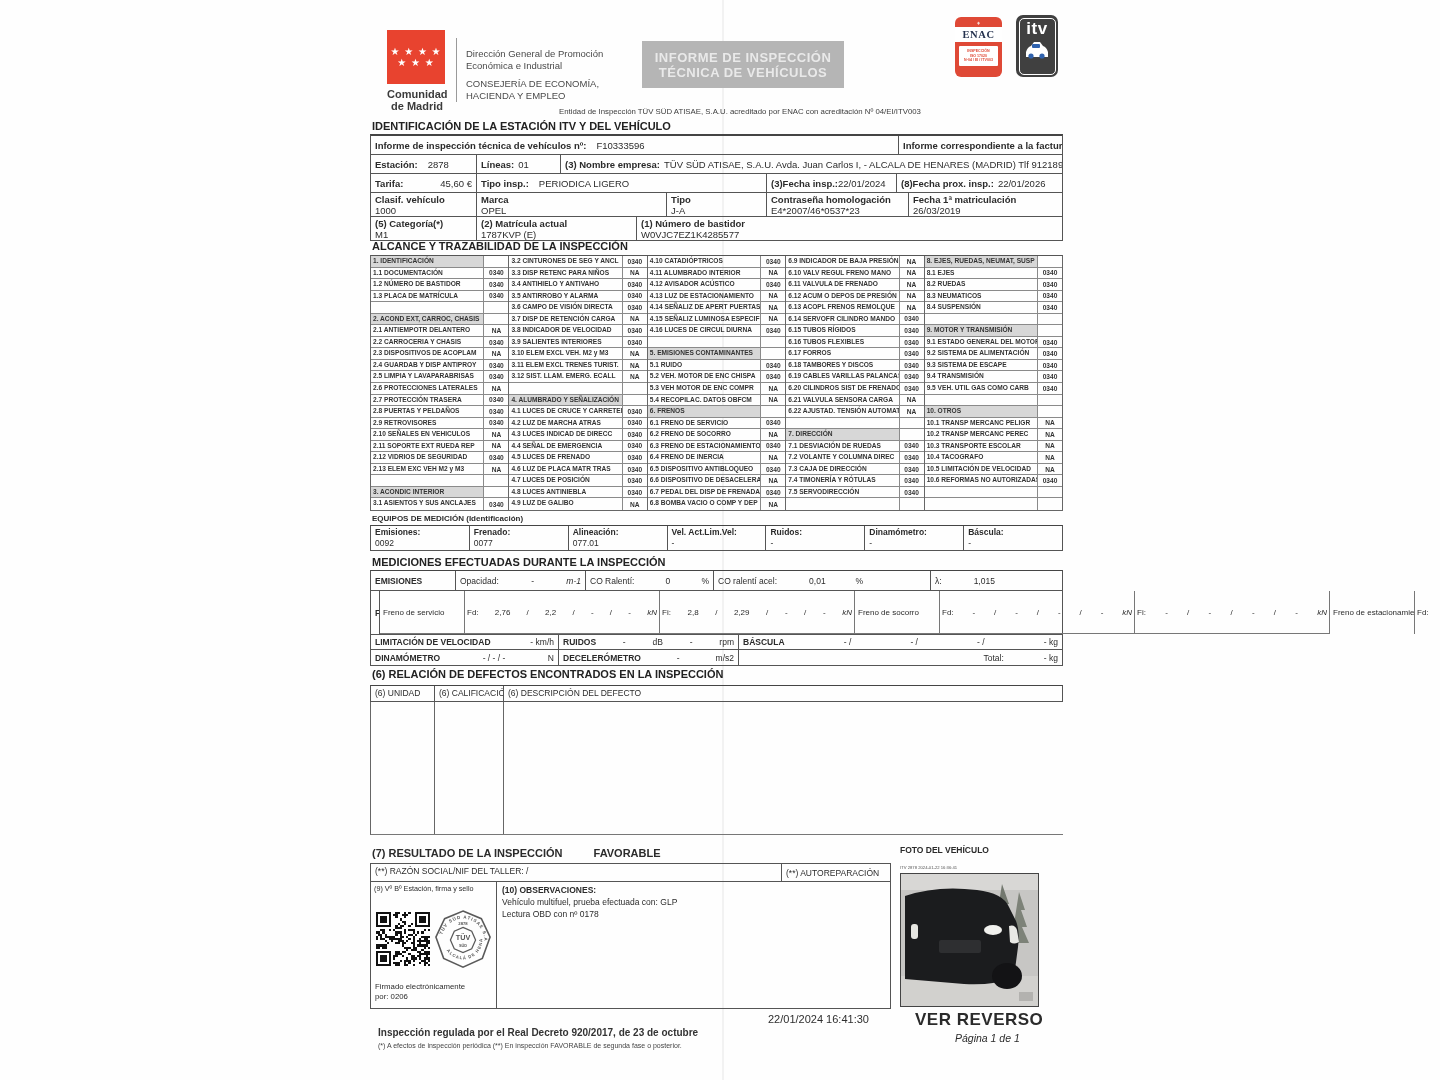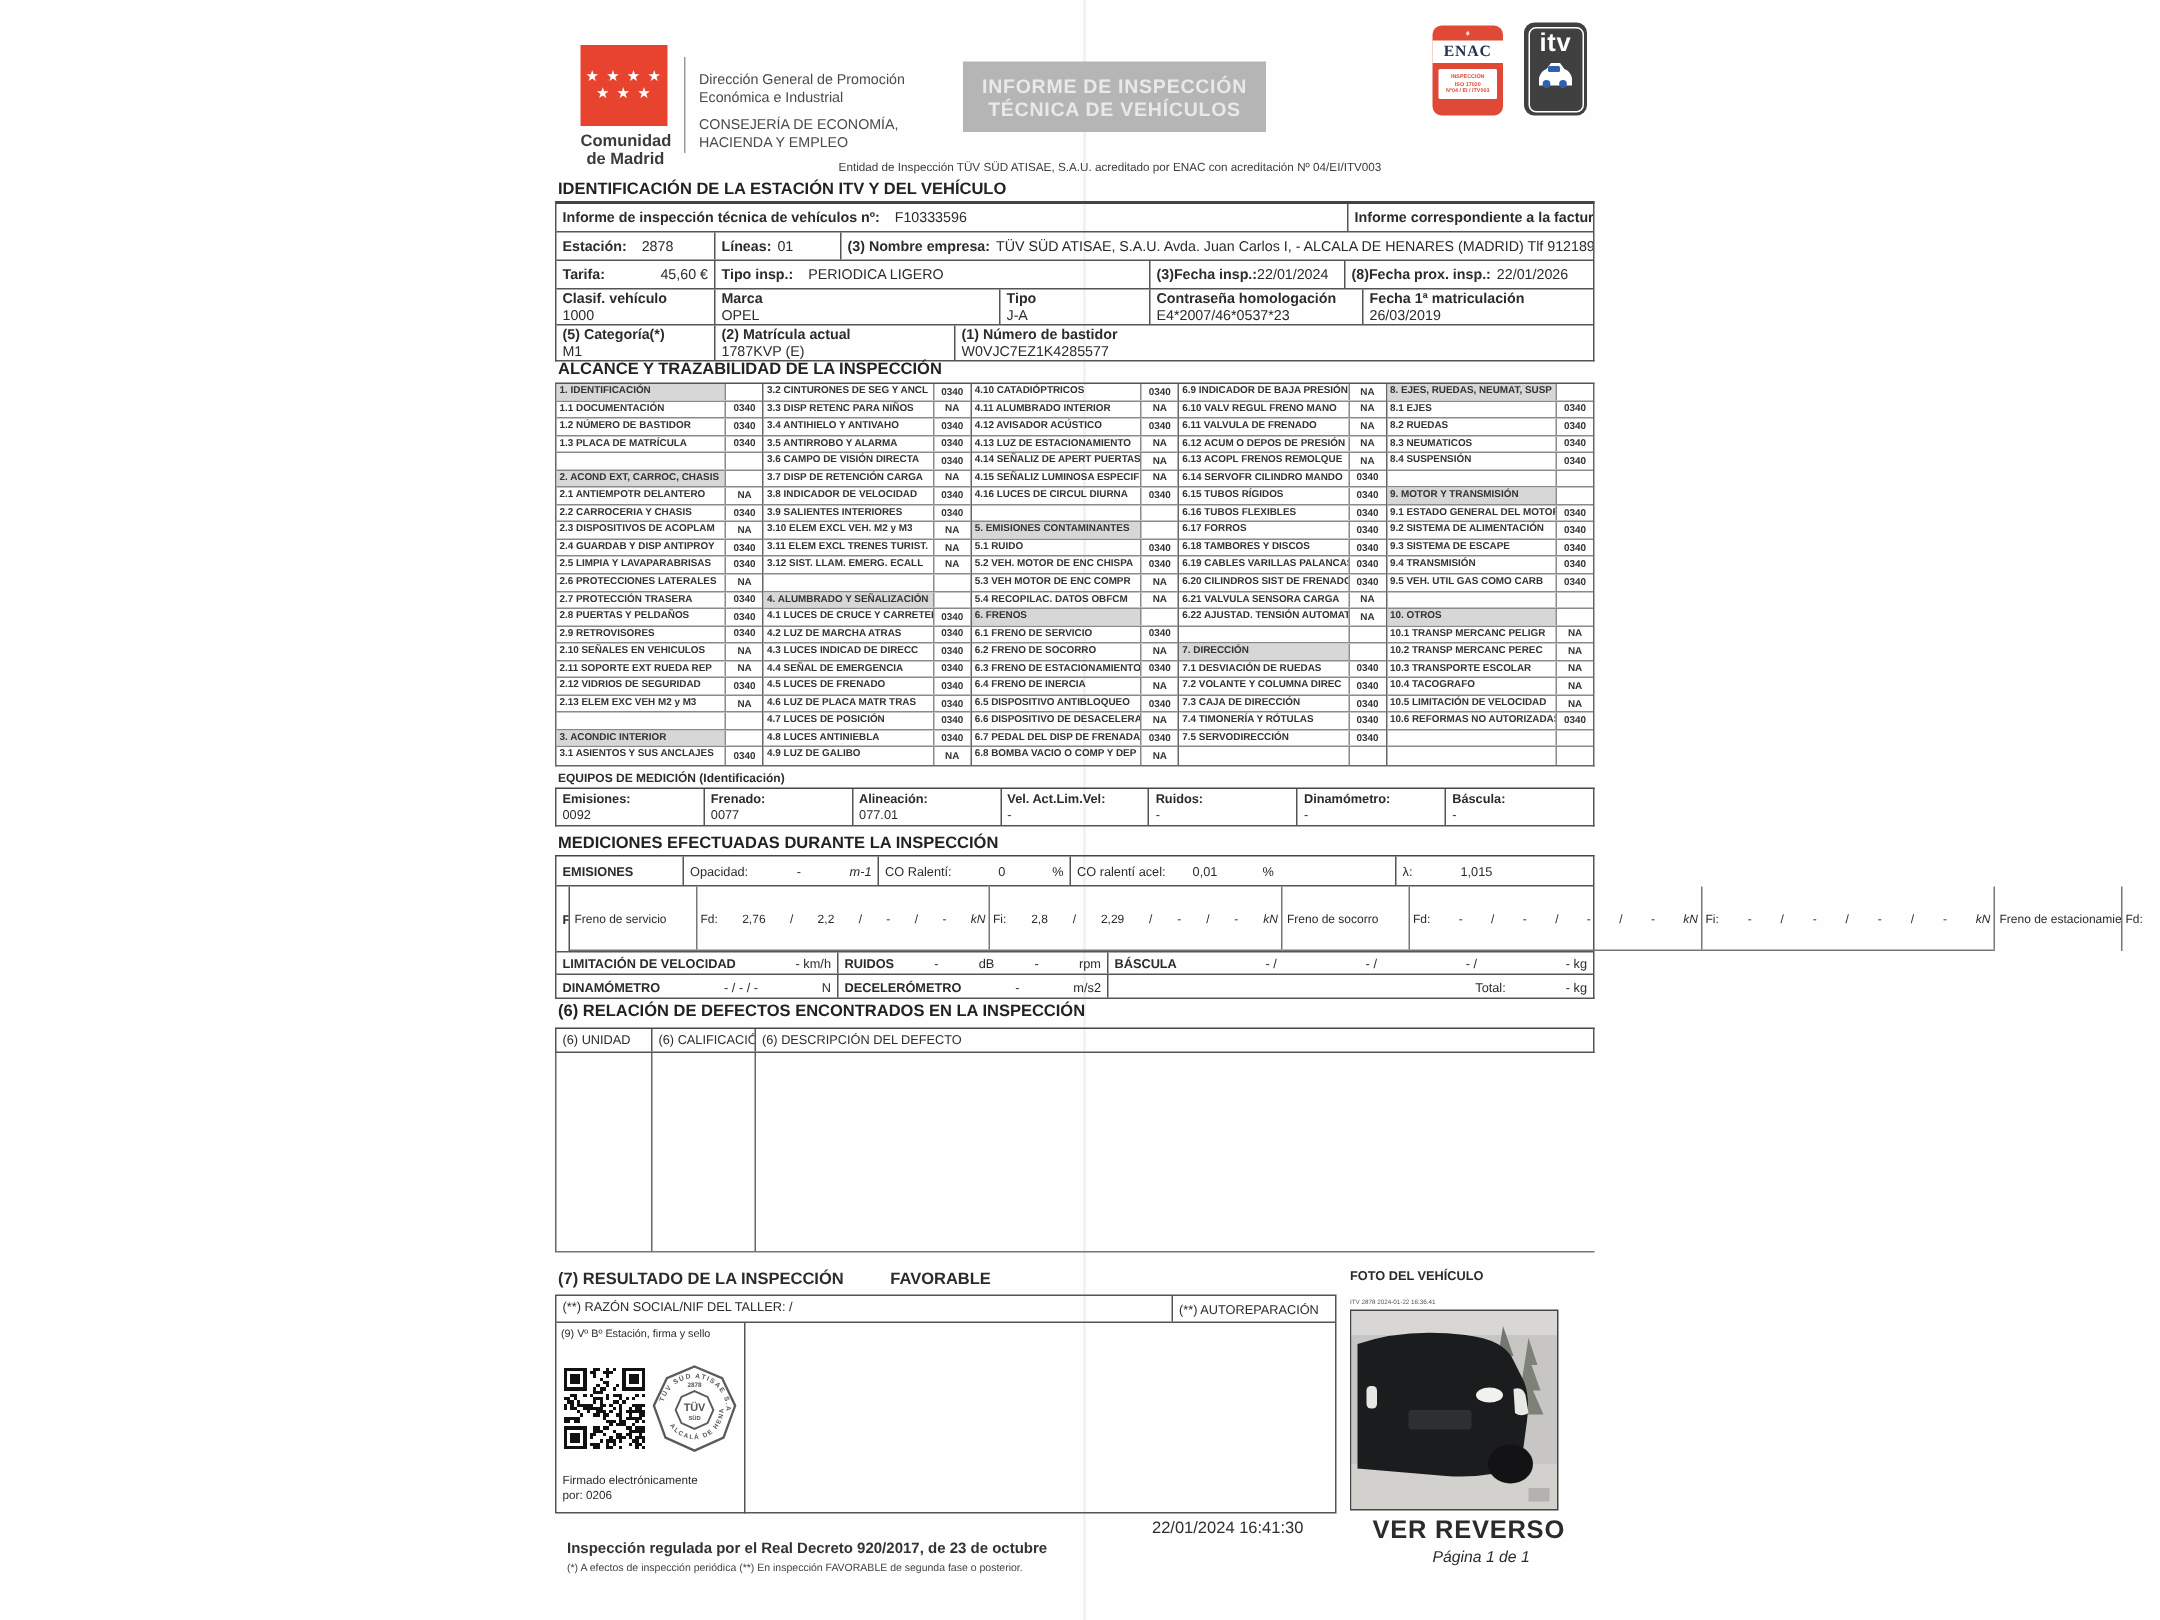--- a/index.html
+++ b/index.html
@@ -729,21 +729,21 @@
           <span>-</span>
           <span style="font-style:italic;">m-1</span>
         </div>
         <div class="mcell" style="width:128px;justify-content:space-between;">
           <span>CO Ralentí:</span>
           <span>0</span>
           <span>%</span>
         </div>
         <div class="mcell" style="width:217px;">
           <span>CO ralentí acel:</span>
-          <span style="margin-left:12px;text-align:right;">0,01</span>
+          <span style="margin-left:26px;text-align:right;">0,01</span>
           <span style="margin-left:24px;">%</span>
         </div>
         <div class="mcell" style="flex:1;">
           <span>λ:</span>
           <span style="margin-left:26px;">1,015</span>
         </div>
       </div>
       <div class="medrow" style="height:44px;border-bottom:1px solid #555;">
         <div class="mcell b" style="width:85px;">FRENADO</div>
         <div style="flex:1;display:flex;flex-direction:row;" id="brake-rows">
@@ -1114,20 +1114,25 @@
             </text>
             <polygon points="31,20 40,24 44,33 40,42 31,46 22,42 18,33 22,24" fill="none" stroke="#5a5a5a" stroke-width="1.3"></polygon>
             <text x="31" y="33.5" font-size="7.5" fill="#555" font-weight="bold" text-anchor="middle">TÜV</text>
             <text x="31" y="40" font-size="4" fill="#555" font-weight="bold" text-anchor="middle">SÜD</text>
           </svg>
           <div class="abs" style="left:4px;top:100px;font-size:7.8px;line-height:10px;">
             <div>Firmado electrónicamente</div>
             <div>por: 0206</div>
           </div>
         </div>
+        <div class="obs-cell">
+          <div class="b">(10) OBSERVACIONES:</div>
+          <div>Vehículo multifuel, prueba efectuada con: GLP</div>
+          <div>Lectura OBD con nº 0178</div>
+        </div>
       </div>
     </div>
 
     <div class="abs" style="left:530px;top:845px;width:164px;">
       <div class="photo-title">FOTO DEL VEHÍCULO</div>
       <div class="photo-cap" style="margin-top:10px;">ITV 2878 2024-01-22 16:36:41</div>
       <div class="photo-frame" style="margin-top:3px;width:139px;height:134px;">
         <svg width="137" height="132" viewBox="0 0 137 132">
           <rect width="137" height="132" fill="#c7c6c4"></rect>
           <rect y="0" width="137" height="16" fill="#d8d7d5"></rect>

